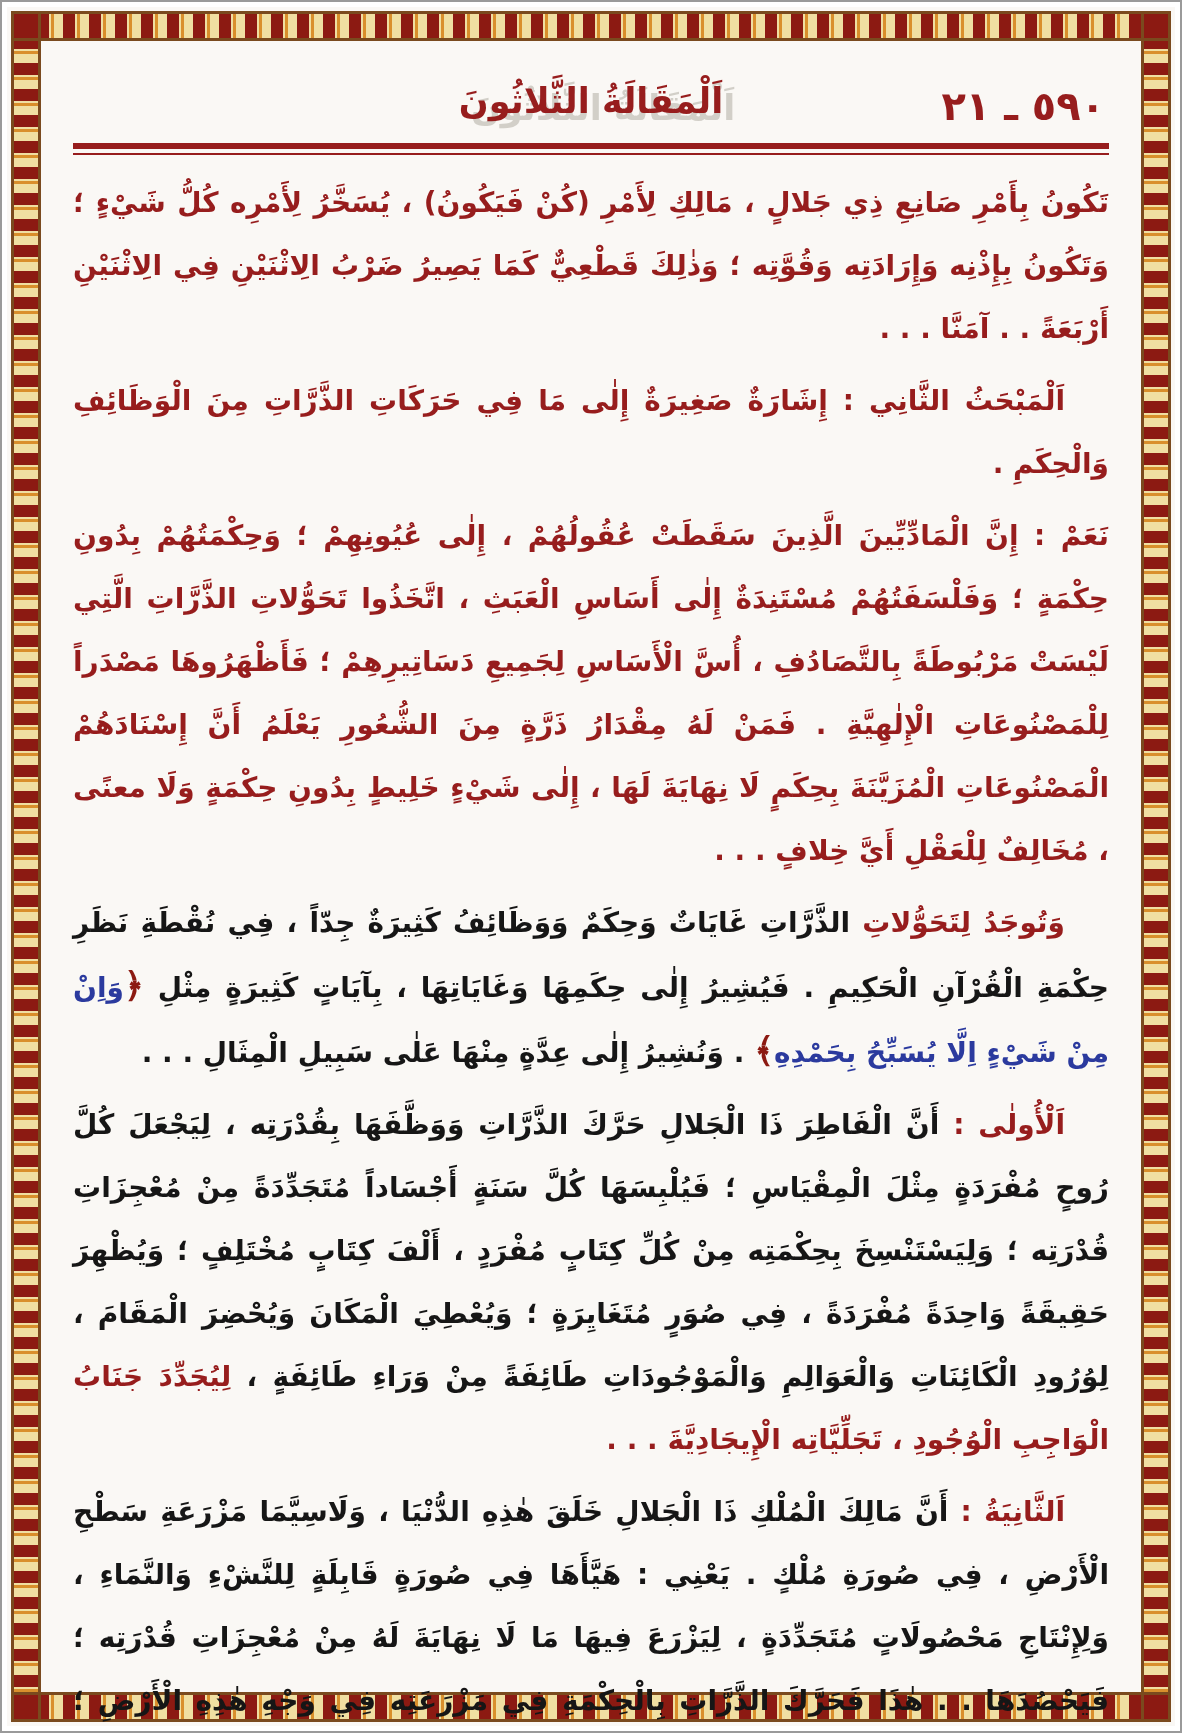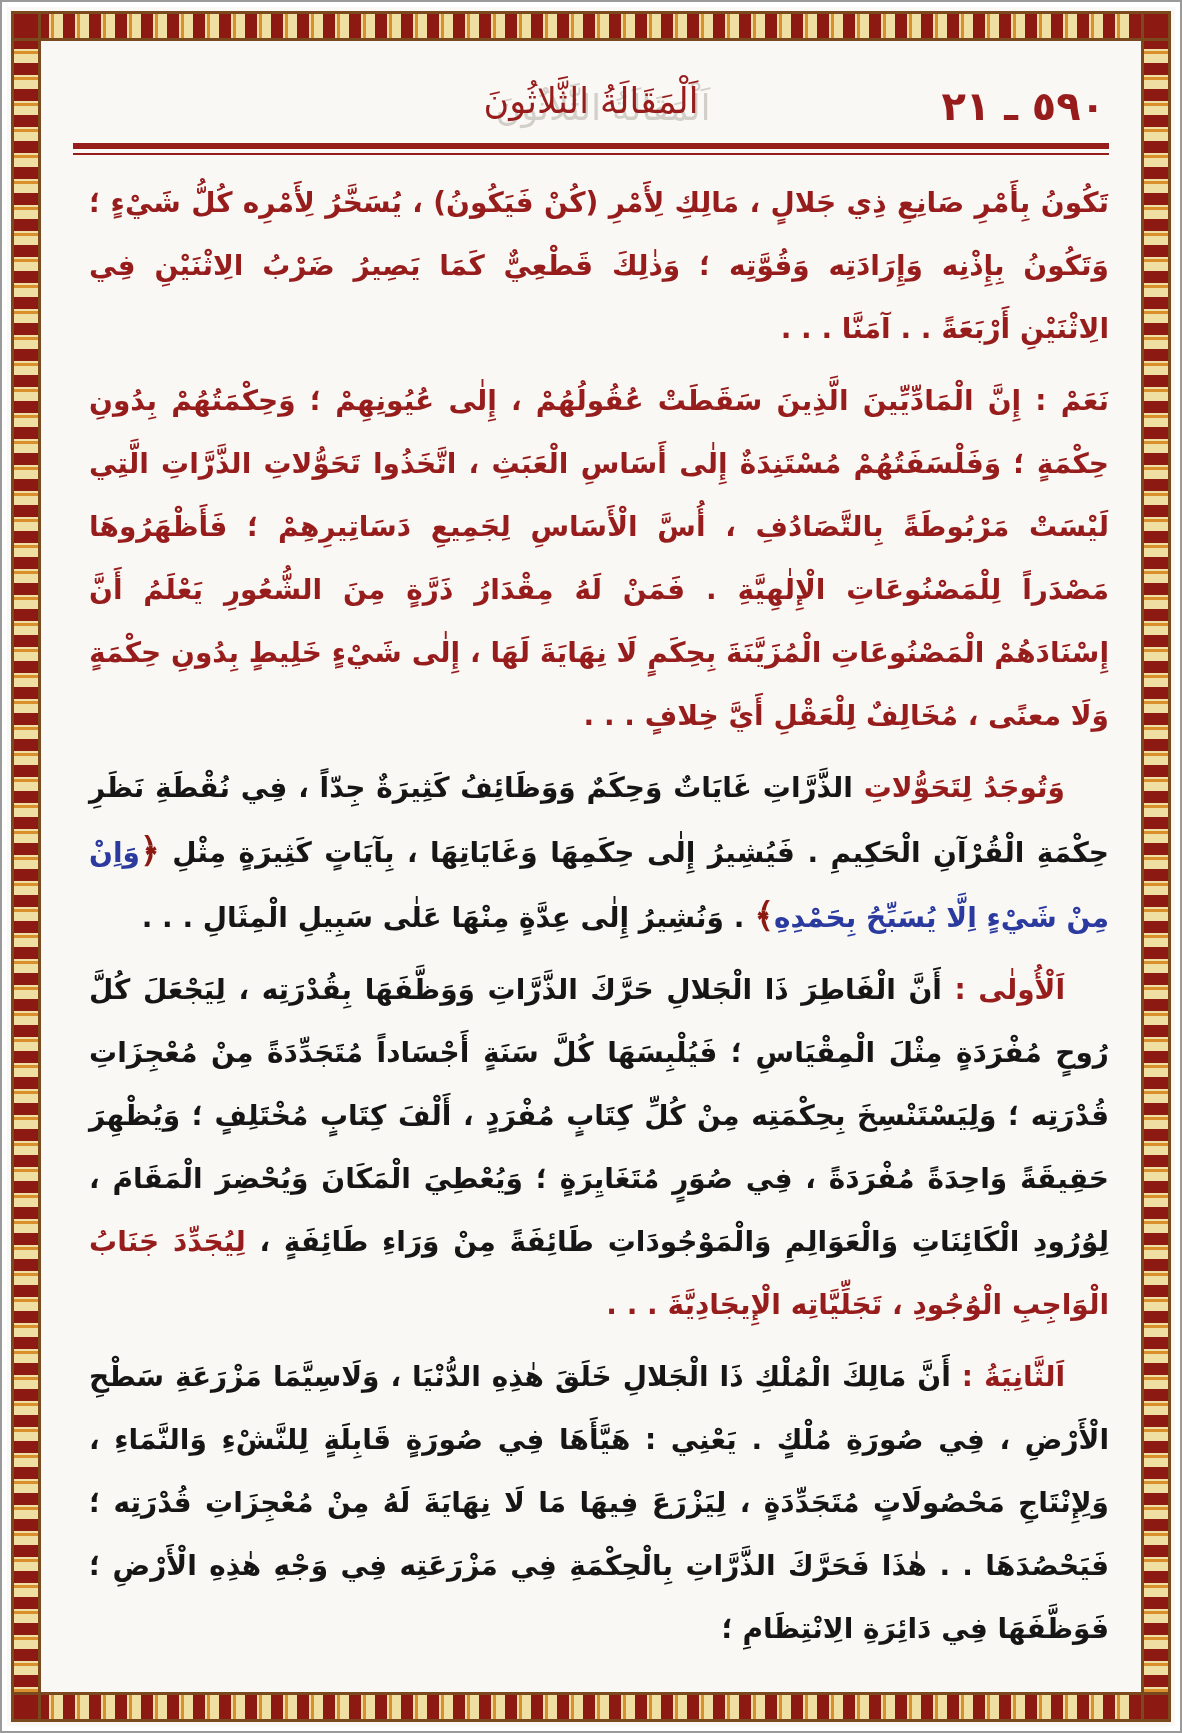--- a/index.html
+++ b/index.html
@@ -83,39 +83,39 @@
     font-size:40px;
     font-weight:bold;
     letter-spacing:1px;
   }
   .doc-title{
     position:absolute;
     left:0; right:0; top:8px;
     text-align:center;
     color:var(--maroon);
     font-size:35px;
-    font-weight:normal;
+    font-weight:bold;
     text-shadow:12px 7px 0 var(--ghost);
   }
   .header-rule{
     height:12px;
     border-top:6px solid var(--maroon);
     border-bottom:2px solid var(--maroon);
     margin-bottom:16px;
   }
   
   .body-text{
     direction:rtl;
     text-align:justify;
     font-size:28px;
     font-weight:bold;
     line-height:63px;
     color:var(--maroon);
   }
-  p.para{margin-bottom:9px;margin-left:16px;}
+  p.para{margin-bottom:9px;}
   p.indent{text-indent:44px;}
   .t-maroon{color:var(--maroon);}
   .t-black{color:var(--ink);}
   .t-blue{color:var(--blue);}
   .t-bracket{color:var(--chain_red);font-size:34px;}
 </style>
 </head>
 <body>
 
 <div class="page-edge">
@@ -135,20 +135,21 @@
       <div class="header">
         <div class="page-number">٥٩٠ ـ ٢١</div>
         <div class="doc-title">اَلْمَقَالَةُ الثَّلاثُونَ</div>
       </div>
       <div class="header-rule"></div>
 
       <div class="body-text">
 
         <p class="para"><span class="t-maroon">تَكُونُ بِأَمْرِ صَانِعِ ذِي جَلالٍ ، مَالِكِ لِأَمْرِ (كُنْ فَيَكُونُ) ، يُسَخَّرُ لِأَمْرِه كُلُّ شَيْءٍ ؛ وَتَكُونُ بِإِذْنِه وَإِرَادَتِه وَقُوَّتِه ؛ وَذٰلِكَ قَطْعِيٌّ كَمَا يَصِيرُ ضَرْبُ الِاثْنَيْنِ فِي الِاثْنَيْنِ أَرْبَعَةً . . آمَنَّا . . .</span></p>
 
+        <p class="para indent"><span class="t-maroon">اَلْمَبْحَثُ الثَّانِي : إِشَارَةٌ صَغِيرَةٌ إِلٰى مَا فِي حَرَكَاتِ الذَّرَّاتِ مِنَ الْوَظَائِفِ وَالْحِكَمِ .</span></p>
 
         <p class="para"><span class="t-maroon">نَعَمْ : إِنَّ الْمَادِّيِّينَ الَّذِينَ سَقَطَتْ عُقُولُهُمْ ، إِلٰى عُيُونِهِمْ ؛ وَحِكْمَتُهُمْ بِدُونِ حِكْمَةٍ ؛ وَفَلْسَفَتُهُمْ مُسْتَنِدَةٌ إِلٰى أَسَاسِ الْعَبَثِ ، اتَّخَذُوا تَحَوُّلاتِ الذَّرَّاتِ الَّتِي لَيْسَتْ مَرْبُوطَةً بِالتَّصَادُفِ ، أُسَّ الْأَسَاسِ لِجَمِيعِ دَسَاتِيرِهِمْ ؛ فَأَظْهَرُوهَا مَصْدَراً لِلْمَصْنُوعَاتِ الْإِلٰهِيَّةِ . فَمَنْ لَهُ مِقْدَارُ ذَرَّةٍ مِنَ الشُّعُورِ يَعْلَمُ أَنَّ إِسْنَادَهُمْ الْمَصْنُوعَاتِ الْمُزَيَّنَةَ بِحِكَمٍ لَا نِهَايَةَ لَهَا ، إِلٰى شَيْءٍ خَلِيطٍ بِدُونِ حِكْمَةٍ وَلَا معنًى ، مُخَالِفٌ لِلْعَقْلِ أَيَّ خِلافٍ . . .</span></p>
 
         <p class="para indent"><span class="t-maroon">وَتُوجَدُ لِتَحَوُّلاتِ </span><span class="t-black">الذَّرَّاتِ غَايَاتٌ وَحِكَمٌ وَوَظَائِفُ كَثِيرَةٌ جِدّاً ، فِي نُقْطَةِ نَظَرِ حِكْمَةِ الْقُرْآنِ الْحَكِيمِ . فَيُشِيرُ إِلٰى حِكَمِهَا وَغَايَاتِهَا ، بِآيَاتٍ كَثِيرَةٍ مِثْلِ </span><span class="t-bracket">﴿</span><span class="t-blue">وَاِنْ مِنْ شَيْءٍ اِلَّا يُسَبِّحُ بِحَمْدِهِ</span><span class="t-bracket">﴾</span><span class="t-black"> . وَنُشِيرُ إِلٰى عِدَّةٍ مِنْهَا عَلٰى سَبِيلِ الْمِثَالِ . . .</span></p>
 
         <p class="para indent"><span class="t-maroon">اَلْأُولٰى : </span><span class="t-black">أَنَّ الْفَاطِرَ ذَا الْجَلالِ حَرَّكَ الذَّرَّاتِ وَوَظَّفَهَا بِقُدْرَتِه ، لِيَجْعَلَ كُلَّ رُوحٍ مُفْرَدَةٍ مِثْلَ الْمِقْيَاسِ ؛ فَيُلْبِسَهَا كُلَّ سَنَةٍ أَجْسَاداً مُتَجَدِّدَةً مِنْ مُعْجِزَاتِ قُدْرَتِه ؛ وَلِيَسْتَنْسِخَ بِحِكْمَتِه مِنْ كُلِّ كِتَابٍ مُفْرَدٍ ، أَلْفَ كِتَابٍ مُخْتَلِفٍ ؛ وَيُظْهِرَ حَقِيقَةً وَاحِدَةً مُفْرَدَةً ، فِي صُوَرٍ مُتَغَايِرَةٍ ؛ وَيُعْطِيَ الْمَكَانَ وَيُحْضِرَ الْمَقَامَ ، لِوُرُودِ الْكَائِنَاتِ وَالْعَوَالِمِ وَالْمَوْجُودَاتِ طَائِفَةً مِنْ وَرَاءِ طَائِفَةٍ ، </span><span class="t-maroon">لِيُجَدِّدَ جَنَابُ الْوَاجِبِ الْوُجُودِ ، تَجَلِّيَّاتِه الْإِيجَادِيَّةَ . . .</span></p>
 
         <p class="para indent"><span class="t-maroon">اَلثَّانِيَةُ : </span><span class="t-black">أَنَّ مَالِكَ الْمُلْكِ ذَا الْجَلالِ خَلَقَ هٰذِهِ الدُّنْيَا ، وَلَاسِيَّمَا مَزْرَعَةِ سَطْحِ الْأَرْضِ ، فِي صُورَةِ مُلْكٍ . يَعْنِي : هَيَّأَهَا فِي صُورَةٍ قَابِلَةٍ لِلنَّشْءِ وَالنَّمَاءِ ، وَلِإِنْتَاجِ مَحْصُولَاتٍ مُتَجَدِّدَةٍ ، لِيَزْرَعَ فِيهَا مَا لَا نِهَايَةَ لَهُ مِنْ مُعْجِزَاتِ قُدْرَتِه ؛ فَيَحْصُدَهَا . . هٰذَا فَحَرَّكَ الذَّرَّاتِ بِالْحِكْمَةِ فِي مَزْرَعَتِه فِي وَجْهِ هٰذِهِ الْأَرْضِ ؛ فَوَظَّفَهَا فِي دَائِرَةِ الِانْتِظَامِ ؛ </span></p>
 
       </div>

